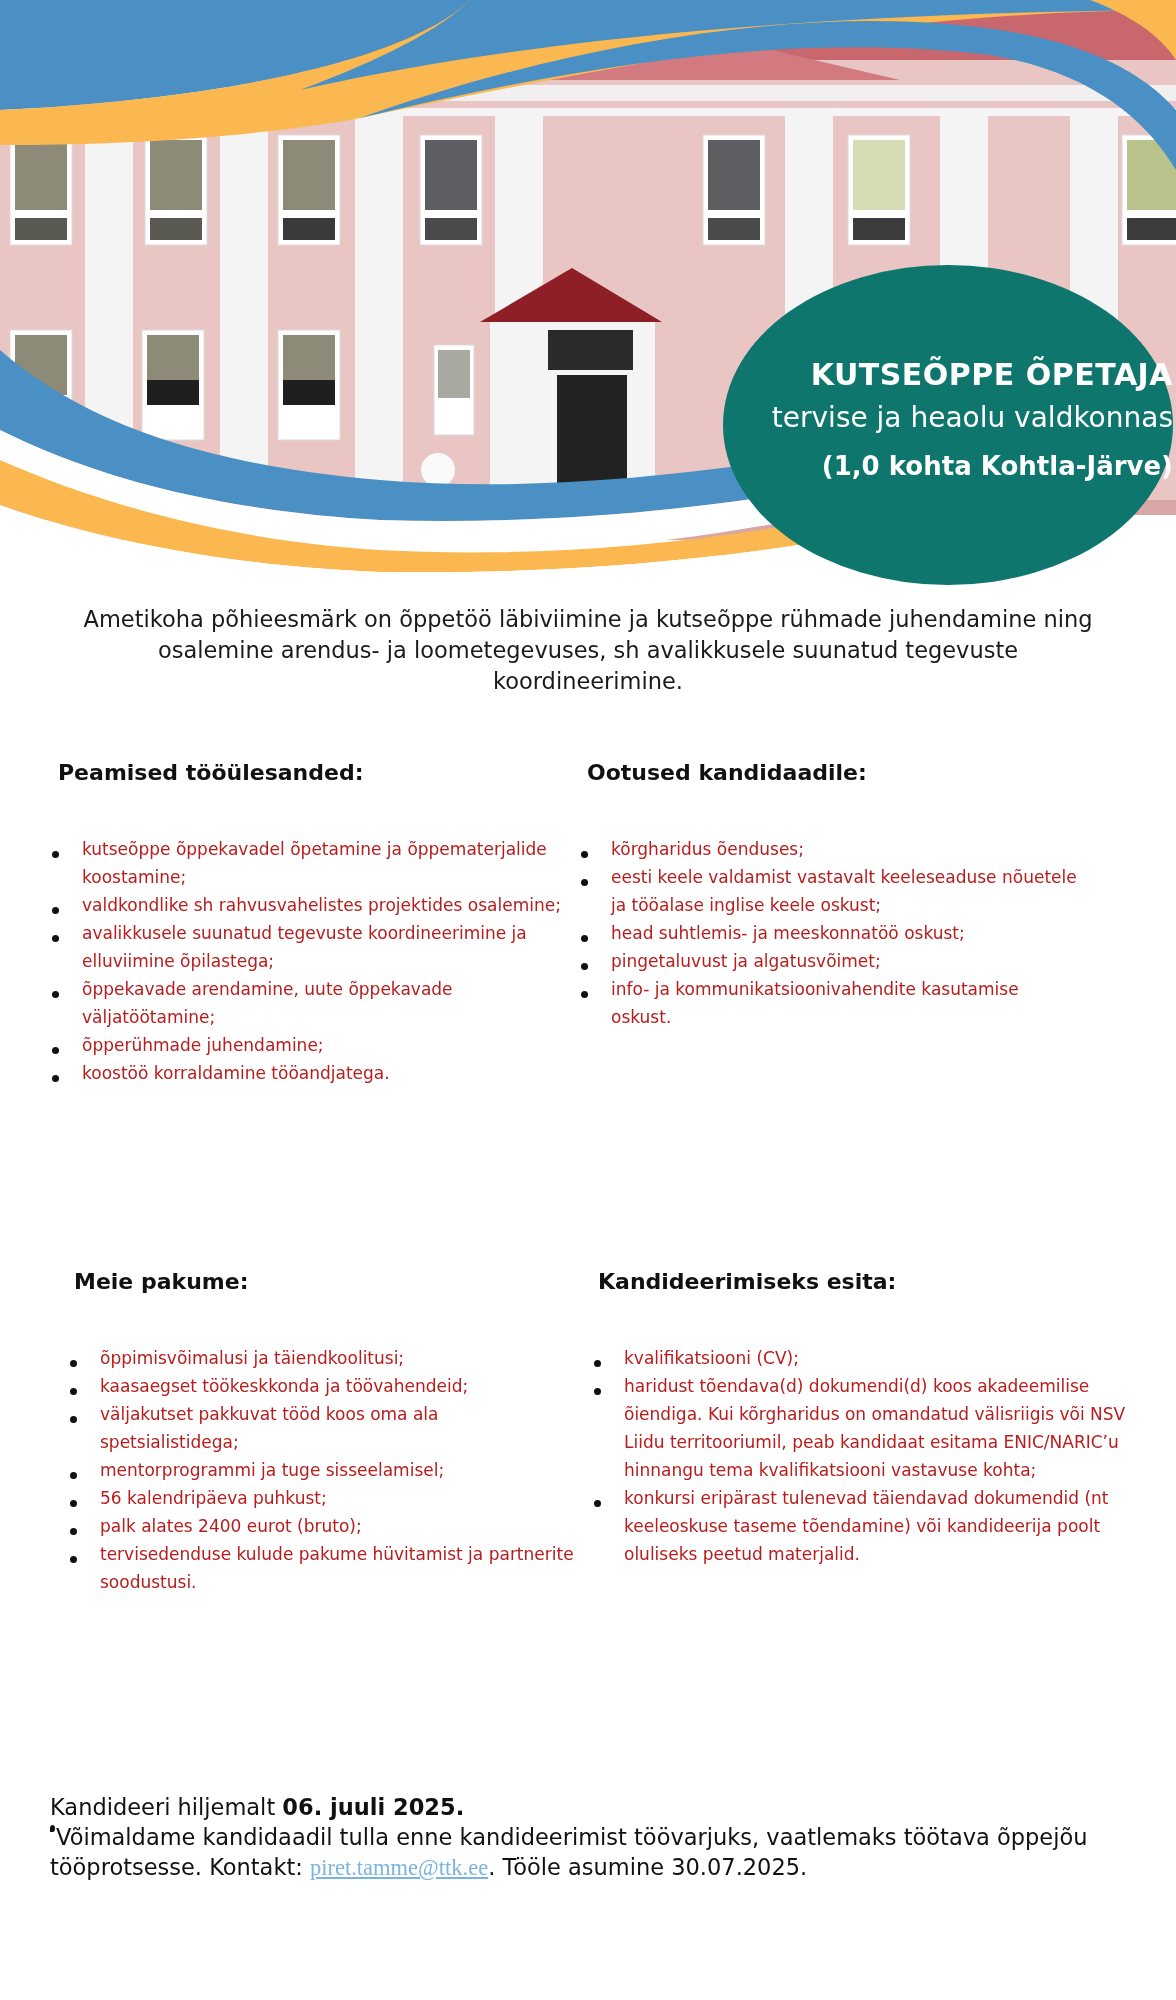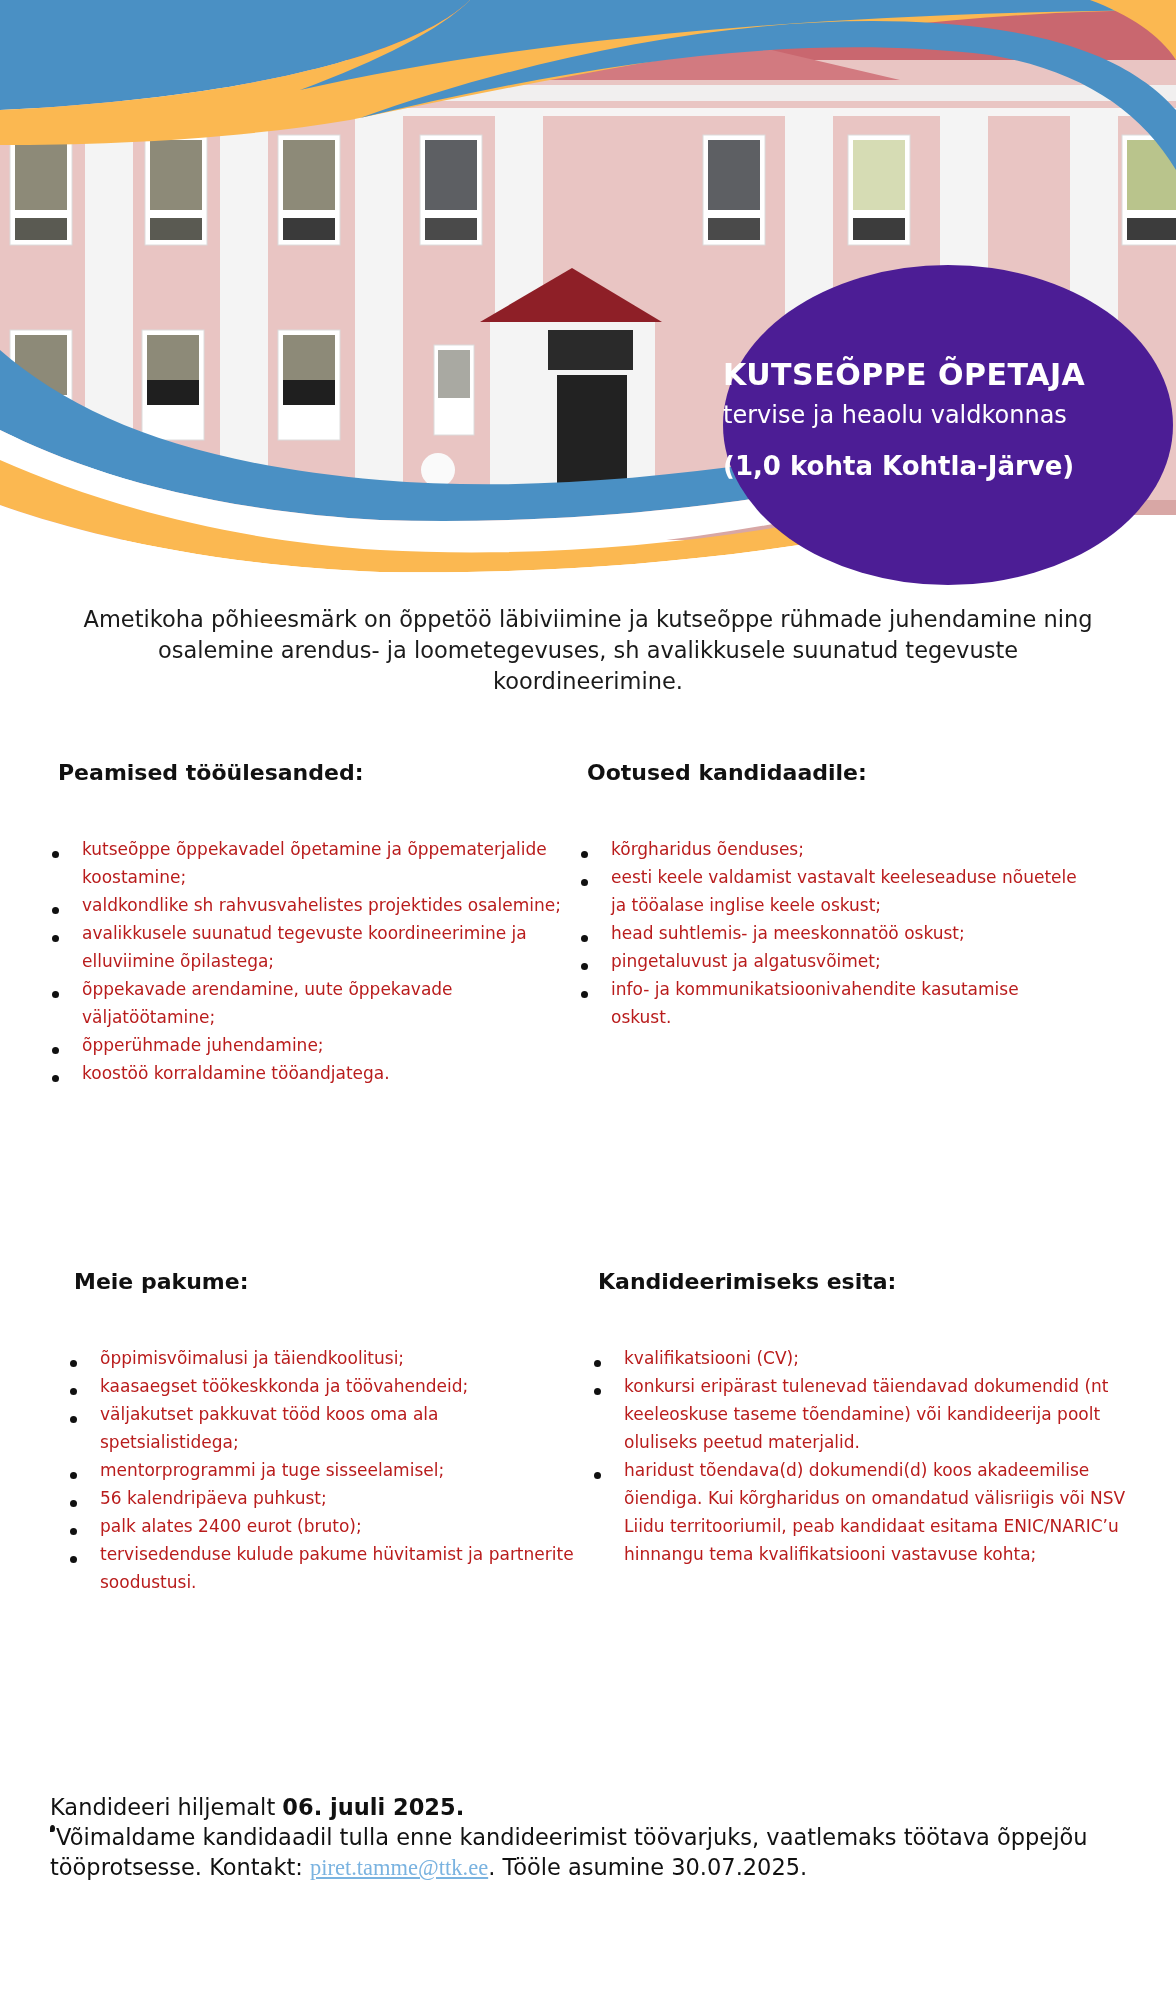--- a/index.html
+++ b/index.html
@@ -5,24 +5,24 @@
   html, body { margin: 0; padding: 0; }
   body {
     width: 1176px; height: 2000px; position: relative; overflow: hidden;
     background: #ffffff; color: #111111;
     font-family: "DejaVu Sans", sans-serif;
   }
   .hero { position: absolute; left: 0; top: 0; width: 1176px; height: 600px; }
   .hero svg { position: absolute; left: 0; top: 0; }
   .badge {
     position: absolute; left: 723px; top: 265px; width: 450px; height: 320px;
-    border-radius: 50%; background: #4c1d95; color: #fff; text-align: left;
+    border-radius: 50%; background: #0f766e; color: #fff; text-align: right;
   }
   .badge .t1 { position: absolute; left: 0; right: 0; top: 92px; font-weight: bold; font-size: 30px; letter-spacing: 0.5px; }
-  .badge .t2 { position: absolute; left: 0; right: 0; top: 136px; font-size: 24px; }
+  .badge .t2 { position: absolute; left: 0; right: 0; top: 136px; font-size: 28px; }
   .badge .t3 { position: absolute; left: 0; right: 0; top: 186px; font-weight: bold; font-size: 26px; }
 
   .intro {
     position: absolute; left: 80px; width: 1016px; top: 604px;
     text-align: center; font-size: 22.5px; line-height: 31px; color: #1a1a1a;
   }
   .section { position: absolute; }
   .section h2 { margin: 16px; font-size: 22px; font-weight: bold; color: #111; }
   .section ul { margin: 50px 0 0 0; padding: 0 0 0 40px; list-style: none; }
   .section li {
@@ -171,22 +171,22 @@
     <li>56 kalendripäeva puhkust;</li>
     <li>palk alates 2400 eurot (bruto);</li>
     <li>tervisedenduse kulude pakume hüvitamist ja partnerite soodustusi.</li>
   </ul>
 </div>
 
 <div class="section" id="s4">
   <h2>Kandideerimiseks esita:</h2>
   <ul>
     <li>kvalifikatsiooni (CV);</li>
+    <li>haridust tõendava(d) dokumendi(d) koos akadeemilise õiendiga. Kui kõrgharidus on omandatud välisriigis või NSV Liidu territooriumil, peab kandidaat esitama ENIC/NARIC’u hinnangu tema kvalifikatsiooni vastavuse kohta;</li>
     <li>konkursi eripärast tulenevad täiendavad dokumendid (nt keeleoskuse taseme tõendamine) või kandideerija poolt oluliseks peetud materjalid.</li>
-    <li>haridust tõendava(d) dokumendi(d) koos akadeemilise õiendiga. Kui kõrgharidus on omandatud välisriigis või NSV Liidu territooriumil, peab kandidaat esitama ENIC/NARIC’u hinnangu tema kvalifikatsiooni vastavuse kohta;</li>
   </ul>
 </div>
 
 <div class="footer">
   <div>
     <span>Kandideeri hiljemalt </span><b>06. juuli 2025.</b>
   </div>
   <div>
     <span class="dot"></span><span>Võimaldame kandidaadil tulla enne kandideerimist töövarjuks, vaatlemaks töötava õppejõu tööprotsesse. Kontakt: </span><a href="mailto:piret.tamme@ttk.ee">piret.tamme@ttk.ee</a><span>. Tööle asumine 30.07.2025.</span>
   </div>

